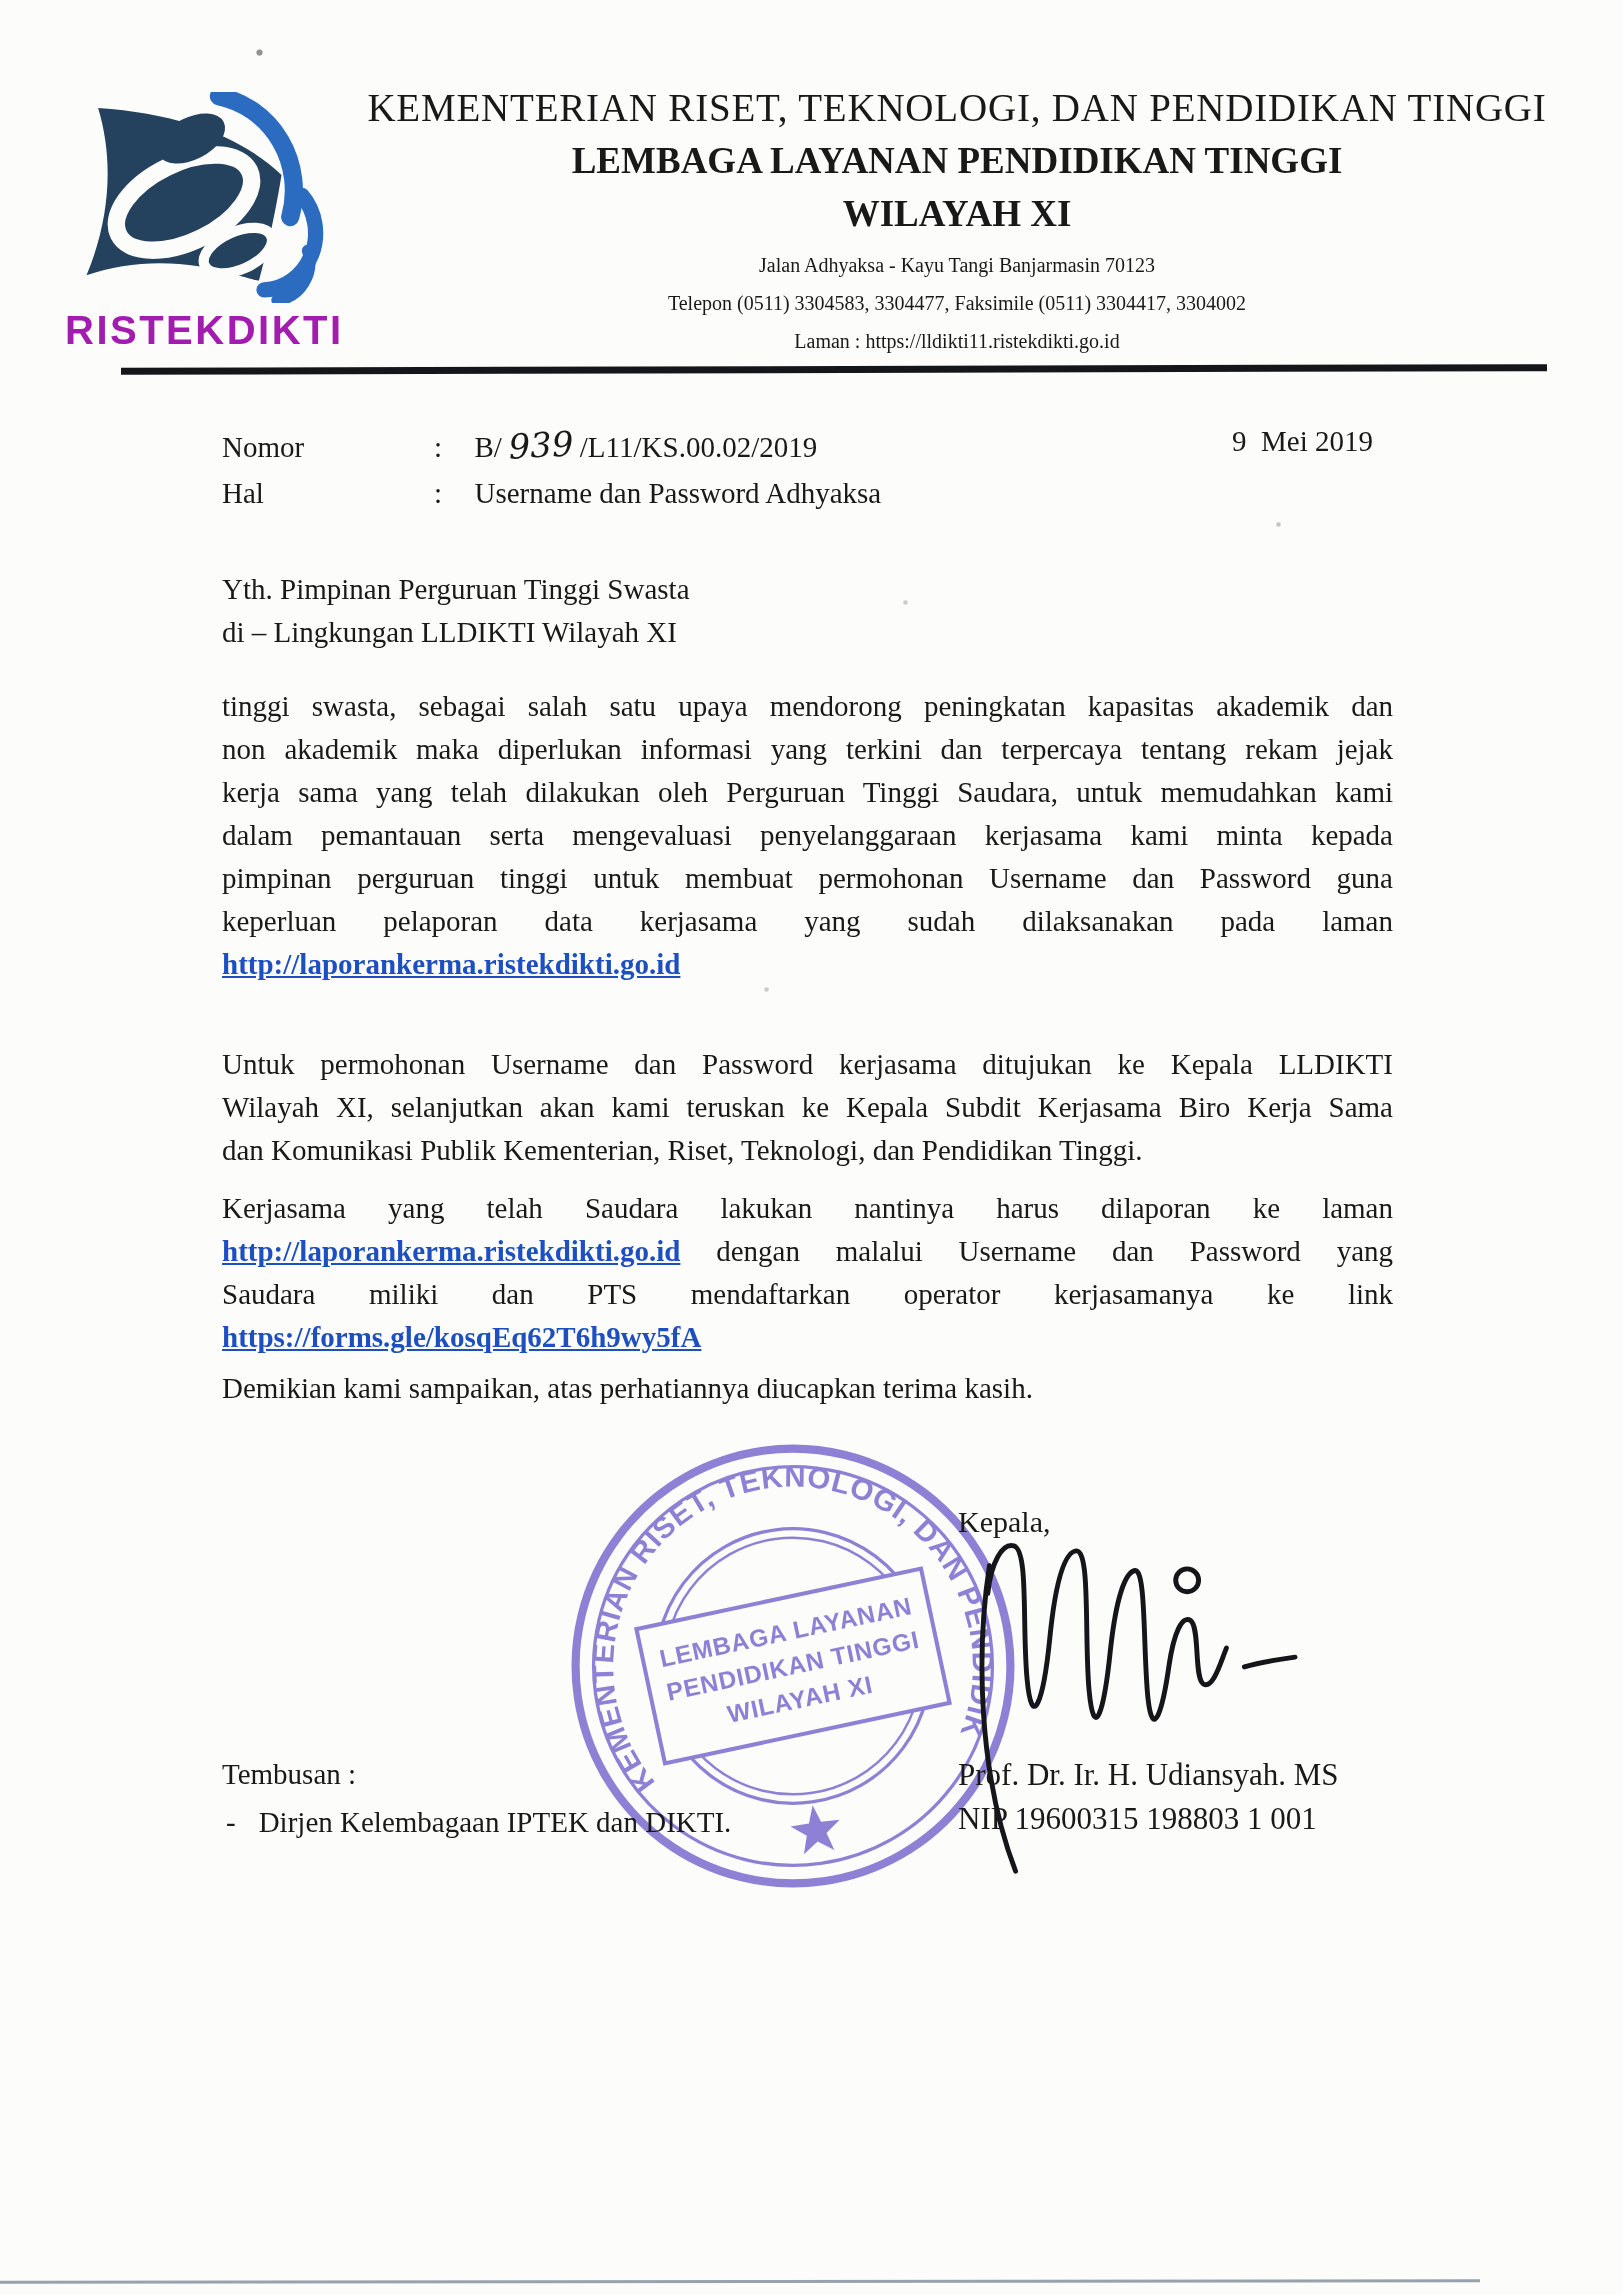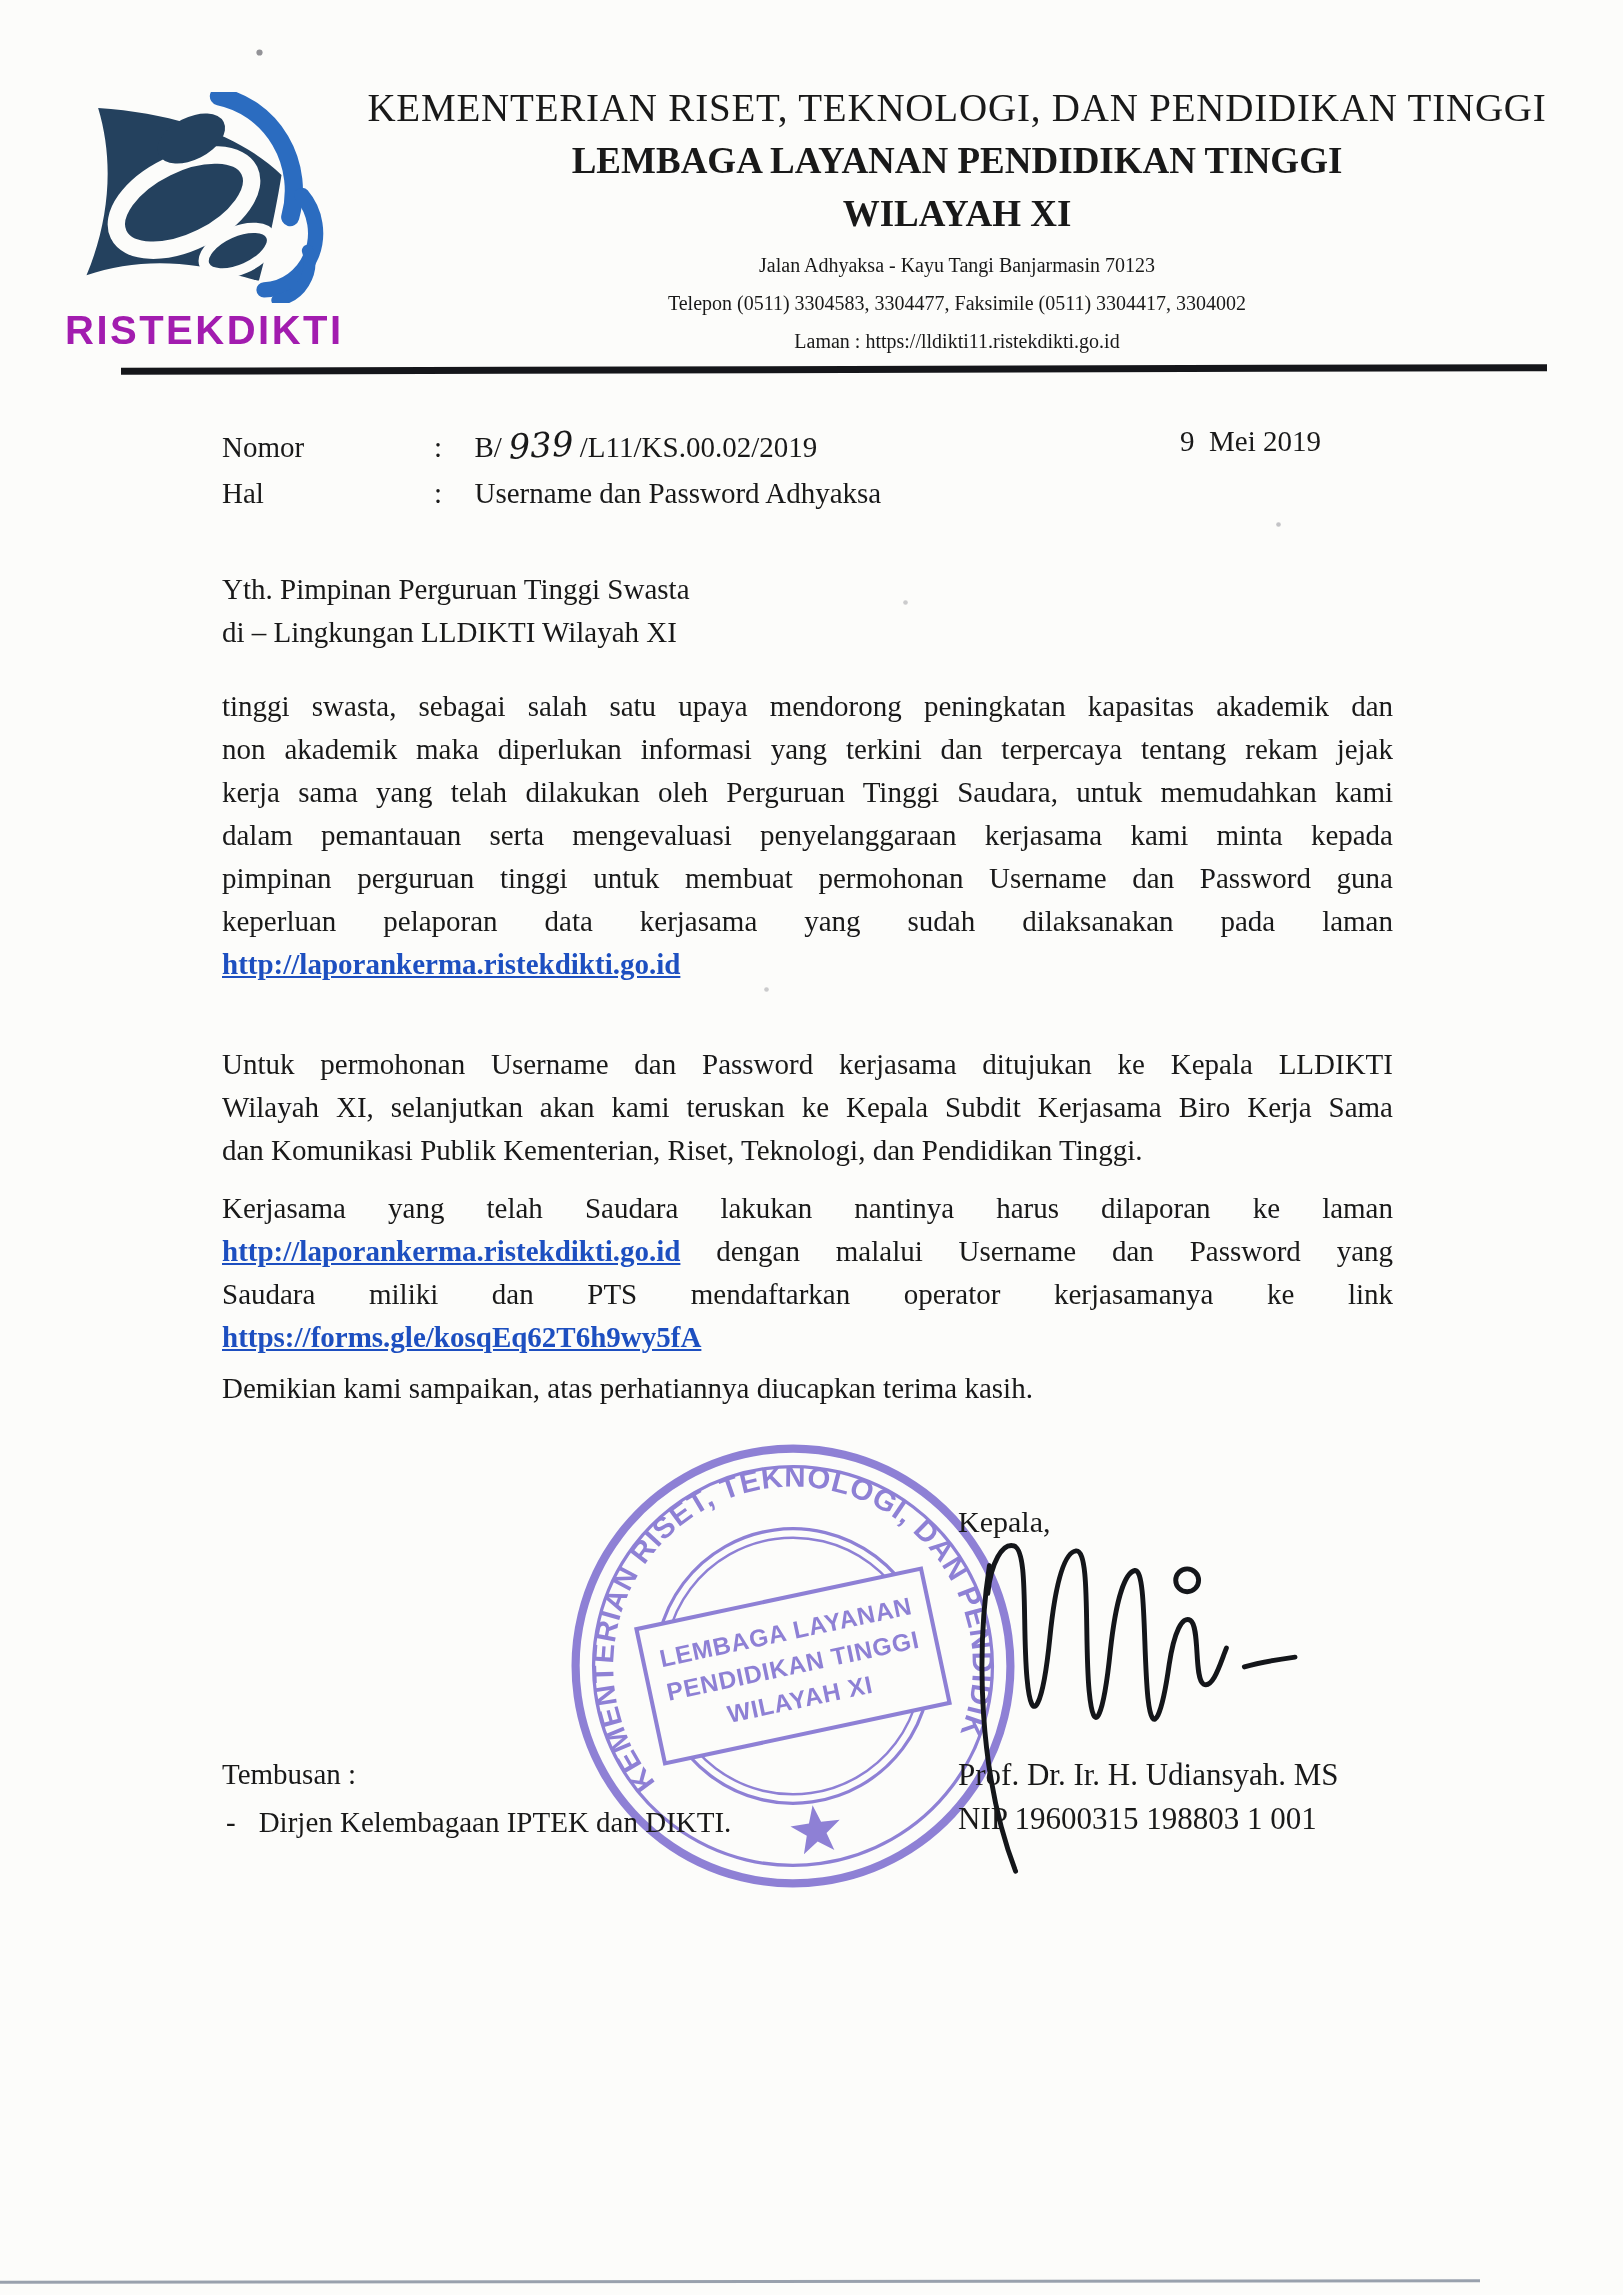--- a/index.html
+++ b/index.html
@@ -27,21 +27,21 @@
           background:#15161a; transform:rotate(-0.15deg); }
   
   .meta { position:absolute; left:222px; top:422px; font-size:29px; line-height:46px; }
   .meta-row { display:flex; align-items:baseline;gap:16px; }
   .meta-label { width:196px; }
   .meta-colon { width:24.5px; }
   .handwritten {
     font-family:"DejaVu Serif", serif; font-style:italic; font-size:34px;
     display:inline-block; transform:rotate(-3deg); padding:0 6.5px;
   }
-  .date-line { position:absolute; left:1180px; top:425px; font-size:29px; white-space:pre; }
+  .date-line { position:absolute; left:1232px; top:425px; font-size:29px; white-space:pre; }
   
   .recipient { position:absolute; left:222px; top:568px; font-size:29px; line-height:43px; }
   
   .para { position:absolute; left:222px; width:1171px; font-size:29px; line-height:43px; }
   .jl { text-align:justify; text-align-last:justify; }
   .doc-link { color:#1d4fc0; font-weight:bold; text-decoration:underline; cursor:pointer; }
   
   .sig-title { position:absolute; left:958px; top:1505px; font-size:30px; }
   .stamp-svg  { position:absolute; left:556px;  top:1429px; width:474px; height:474px; }
   .sign-svg   { position:absolute; left:973px; top:1528px; width:327px; height:353px; }

